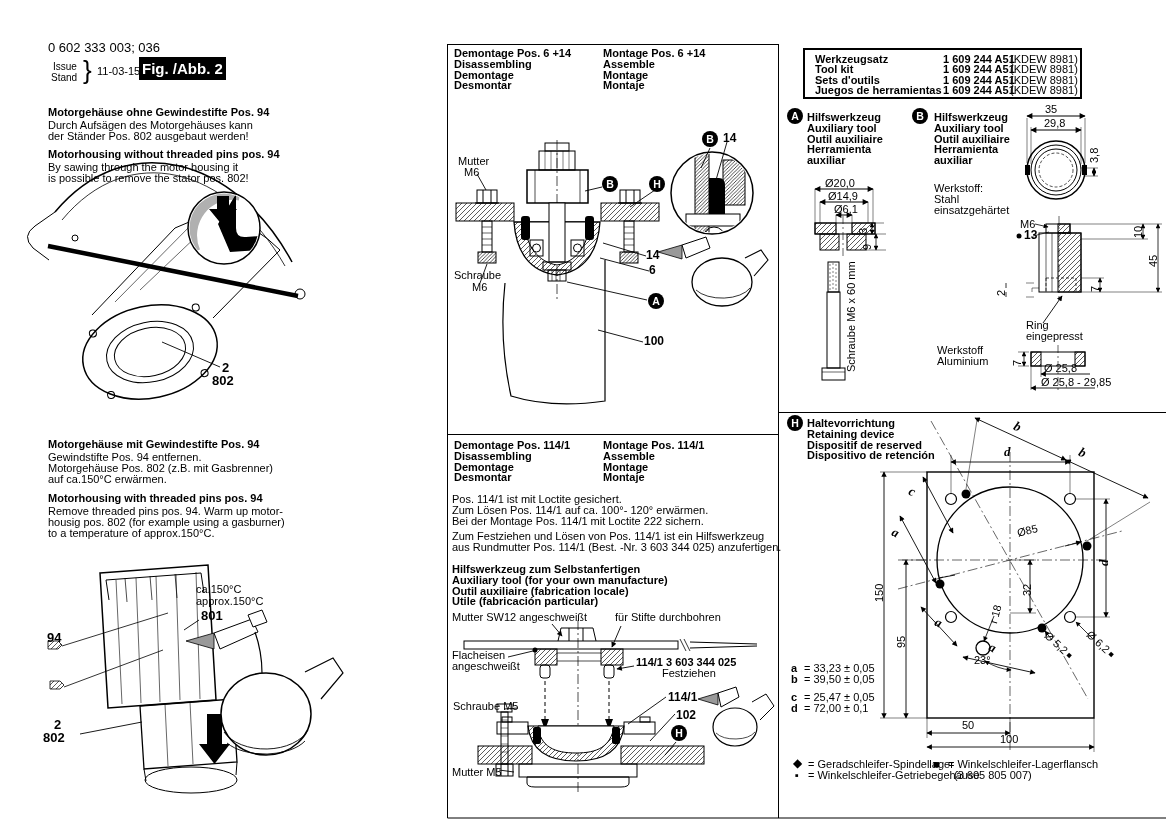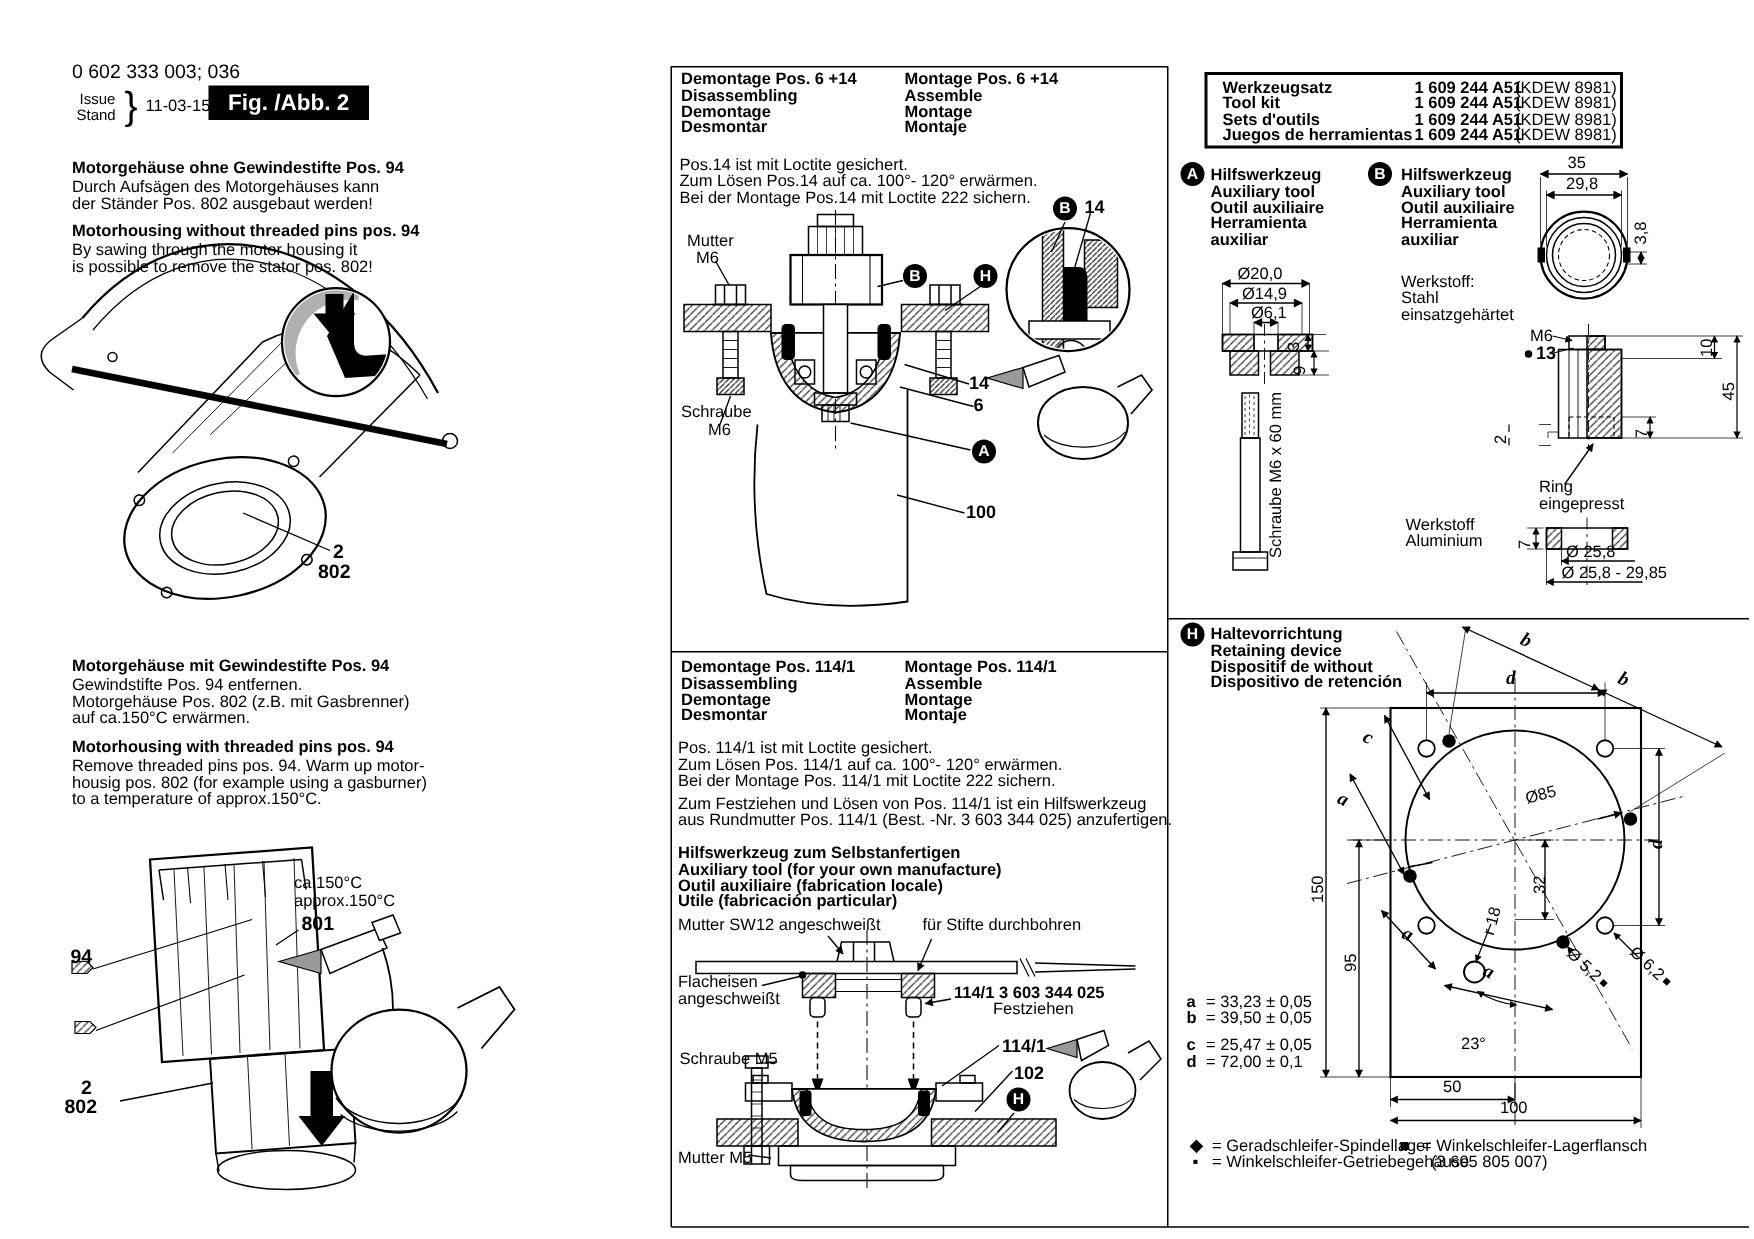--- a/index.html
+++ b/index.html
@@ -11,21 +11,21 @@
 .b{font-weight:bold}
 .s10{font-size:10px}.s12{font-size:12px}.s13{font-size:13px}
 .lines{line-height:10.8px}
 .rot{transform:rotate(-90deg);transform-origin:0 0}
 .r25{transform:rotate(25deg);transform-origin:0 0}
 .rN14{transform:rotate(-14deg);transform-origin:0 0}
 .r43{transform:rotate(43deg);transform-origin:0 0}
 .rN75{transform:rotate(-75deg);transform-origin:0 0}
 .dletter{font-family:"Liberation Serif",serif;font-style:italic;font-weight:bold;font-size:13px}
 .badge{position:absolute;width:16px;height:16px;border-radius:50%;background:#000;color:#fff;font-size:10.5px;font-weight:bold;text-align:center;line-height:16px}
-.figbox{position:absolute;background:#000;color:#fff;font-weight:bold;font-size:15px;line-height:23px;padding:0 13px}
+.figbox{position:absolute;background:#000;color:#fff;font-weight:bold;font-size:15px;line-height:23px;padding:0 3px}
 .tkbox{position:absolute;border:2px solid #000;width:279px;height:51px;padding:4px 0 0 10px}
 .tkrow{height:10.4px;font-size:11px;line-height:10.3px;white-space:nowrap}
 .tkrow .n{display:inline-block;width:128px;font-weight:bold}
 .tkrow .num{display:inline-block;width:67px;font-weight:bold}
 .vrow{height:11px;font-size:11px;line-height:11px}
 .vrow .k{display:inline-block;width:13px;font-weight:bold}
 .brace{position:absolute;font-size:26px;line-height:24px;font-weight:400}
 .sq{font-size:8px;vertical-align:1px;margin-left:2px}
 </style>
 </head>
@@ -353,25 +353,20 @@
       <div>Disassembling</div>
       <div>Demontage</div>
       <div>Desmontar</div>
     </div>
 <div class="t b lines" style="left:603px;top:48px">
       <div>Montage Pos. 6 +14</div>
       <div>Assemble</div>
       <div>Montage</div>
       <div>Montaje</div>
     </div>
-<div class="t lines" style="left:453px;top:105px">
-      <div>Pos.14 ist mit Loctite gesichert.</div>
-      <div>Zum Lösen Pos.14 auf ca. 100°- 120° erwärmen.</div>
-      <div>Bei der Montage Pos.14 mit Loctite 222 sichern.</div>
-    </div>
 <div class="t" style="left:458px;top:156px">Mutter</div>
 <div class="t" style="left:464px;top:167px">M6</div>
 <div class="t" style="left:454px;top:270px">Schraube</div>
 <div class="t" style="left:472px;top:282px">M6</div>
 <div class="badge" style="left:602px;top:176px">B</div>
 <div class="badge" style="left:649px;top:176px">H</div>
 <div class="badge" style="left:648px;top:293px">A</div>
 <div class="t b s12" style="left:646px;top:250px">14</div>
 <div class="t b s12" style="left:649px;top:265px">6</div>
 <div class="t b s12" style="left:644px;top:336px">100</div>
@@ -470,37 +465,37 @@
       <div>Aluminium</div>
     </div>
 <div class="t rot" style="left:1012px;top:366px">7</div>
 <div class="t" style="left:1044px;top:363px">Ø 25,8</div>
 <div class="t" style="left:1041px;top:377px">Ø 25,8 - 29,85</div>
 
 <div class="badge" style="left:787px;top:415px">H</div>
 <div class="t b lines" style="left:807px;top:418px">
       <div>Haltevorrichtung</div>
       <div>Retaining device</div>
-      <div>Dispositif de without</div>
+      <div>Dispositif de reserved</div>
       <div>Dispositivo de retención</div>
     </div>
 <div class="t dletter r25" style="left:1017px;top:420px">b</div>
 <div class="t dletter r25" style="left:1082px;top:446px">b</div>
 <div class="t dletter" style="left:1004px;top:446px">d</div>
 <div class="t dletter r25" style="left:912px;top:485px">c</div>
 <div class="t dletter r25" style="left:895px;top:526px">a</div>
 <div class="t rN14" style="left:1016px;top:528px">Ø85</div>
 <div class="t dletter rot" style="left:1098px;top:566px">d</div>
 <div class="t rot" style="left:1022px;top:596px">32</div>
 <div class="t rot" style="left:874px;top:602px">150</div>
 <div class="t rot" style="left:896px;top:648px">95</div>
 <div class="t rN75" style="left:988px;top:622px">r 18</div>
 <div class="t dletter r25" style="left:938px;top:616px">a</div>
 <div class="t dletter r25" style="left:992px;top:641px">a</div>
-<div class="t" style="left:974px;top:691px">23°</div>
+<div class="t" style="left:974px;top:655px">23°</div>
 <div class="t r43" style="left:1050px;top:630px"><span>Ø 5,2</span><span class="sq">■</span></div>
 <div class="t r43" style="left:1092px;top:629px"><span>Ø 6,2</span><span class="sq">■</span></div>
 <div class="t" style="left:962px;top:720px">50</div>
 <div class="t" style="left:1000px;top:734px">100</div>
 <div class="t" style="left:791px;top:663px">
       <div class="vrow"><span class="k">a</span><span>= 33,23 ± 0,05</span></div>
       <div class="vrow"><span class="k">b</span><span>= 39,50 ± 0,05</span></div>
     </div>
 <div class="t" style="left:791px;top:692px">
       <div class="vrow"><span class="k">c</span><span>= 25,47 ± 0,05</span></div>

